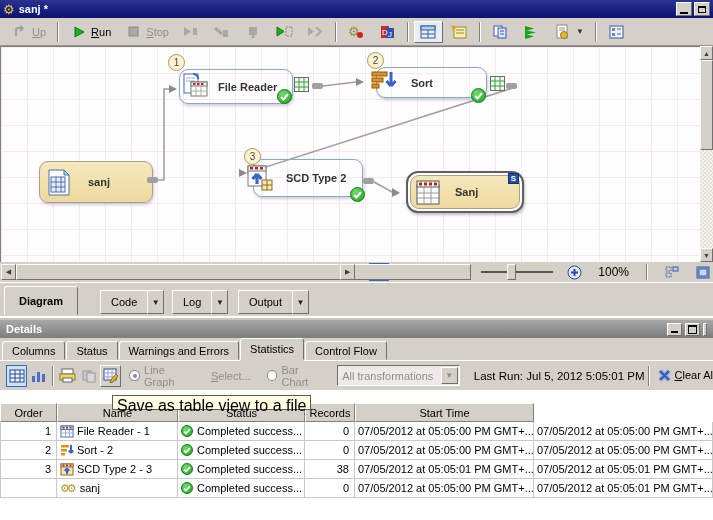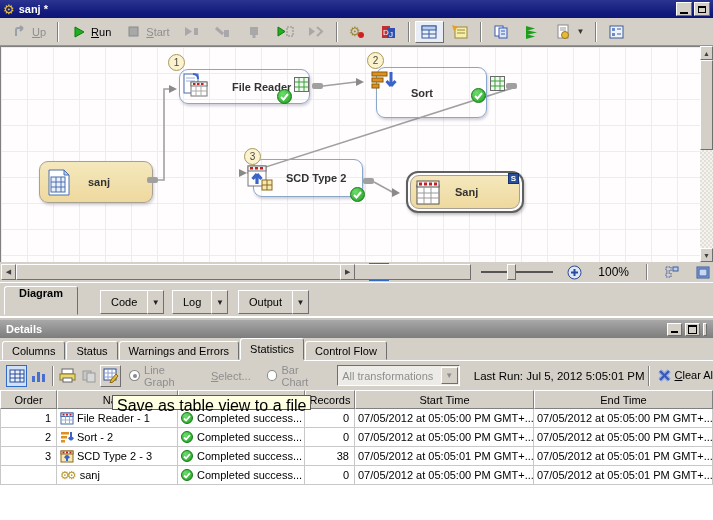--- a/index.html
+++ b/index.html
@@ -84,21 +84,21 @@
   .zbtn.sel { border:1px solid #316ac5; background:#cfe0f7; }
   #zslider { position:relative; width:72px; height:18px; }
   #zslider .track { position:absolute; left:0; right:0; top:8px; height:2px; background:#555; }
   #zslider .thumb { position:absolute; left:26px; top:1px; width:9px; height:16px; }
   #zoompct { font-size:12px; padding:0 3px; }
 
   
   #viewtabs { position:absolute; left:0; top:282px; width:713px; height:34px; background:#d4d0c8;
     border-top:1px solid #fff; }
   .vtab-active { position:absolute; left:4px; top:3px; height:29px; padding:0 14px;
-    display:flex; align-items:flex-start; font-weight:bold;
+    display:flex; align-items:center; font-weight:bold;
     border:1px solid; border-color:#fff #6f6f6f transparent #fff; background:#d4d0c8;
     border-top-left-radius:3px; border-top-right-radius:3px; }
   .vtab-grp { position:absolute; top:7px; height:24px; display:flex; }
   .vtab-btn { height:24px; padding:0 10px; display:flex; align-items:center;
     border:1px solid; border-color:#fff #6f6f6f #6f6f6f #fff; background:#d4d0c8; }
   .vtab-arrow { width:17px; height:24px; display:flex; align-items:center; justify-content:center;
     border:1px solid; border-color:#fff #6f6f6f #6f6f6f #fff; margin-left:-1px; font-size:8px; color:#222; background:#d4d0c8; }
 
   
   #details-header { position:absolute; left:0; top:318px; width:713px; height:20px;
@@ -131,21 +131,21 @@
   #trans-dd .ddtext { flex:1; padding:0 4px; color:#8e8e8e; white-space:nowrap; overflow:hidden; }
   #trans-dd .ddbtn { width:17px; height:17px; margin:1px; display:flex; align-items:center; justify-content:center;
     font-size:8px; color:#8e8e8e; border:1px solid; border-color:#fff #6f6f6f #6f6f6f #fff; background:#d4d0c8; }
   #lastrun { margin-left:14px; font-size:11.5px; white-space:nowrap; }
   #clearall { display:flex; gap:4px; margin-left:5px; white-space:nowrap; }
 
   
   #stats-table { position:absolute; left:0; top:390px; width:713px; }
   .trow { display:grid; grid-template-columns:57px 121px 127px 50px 179px 179px; }
   .th { height:19px; display:flex; align-items:center; justify-content:center;
-    border:1px solid; border-color:#fff #808080 #808080 #fff; background:#d4d0c8; font-size:11px; }
+    border:1px solid; border-color:#fff #808080 #808080 #fff; background:#d4d0c8; font-size:11px;margin-top:13px; }
   .td { height:19px; display:flex; align-items:center; padding:0 3px; background:#fff;
     border-right:1px solid #c8c8c8; border-bottom:1px solid #c8c8c8; overflow:hidden; white-space:nowrap; }
   .td.first { border-left:1px solid #c8c8c8; }
   .td.num { justify-content:flex-end; padding-right:5px; }
   .td .cicon { margin-right:3px; flex:0 0 auto; }
   .mini-check { width:12px; height:12px; border-radius:50%;
     background:radial-gradient(circle at 35% 30%, #6fdc6f, #1ea01e); border:1px solid #0d7a0d;
     display:flex; align-items:center; justify-content:center; margin-right:4px; flex:0 0 auto; }
   .gearglyph { color:#b8962e; font-size:11px; letter-spacing:-3px; margin-right:6px; }
 
@@ -187,21 +187,21 @@
           </svg>
       </span>
         <span class="mn">Run</span>
       </span>
     <span class="tbtn dis">
       <span class="tico">
         <svg width="11" height="11">
             <rect x="1" y="1" width="9" height="9" fill="#a8a8a8" stroke="#8a8a8a"></rect>
           </svg>
       </span>
-        <span class="mn">Start</span>
+        <span class="mn">Stop</span>
       </span>
     <span class="tbtn">
         <span class="tico">
       <svg width="16" height="13">
             <polygon points="1,2 8,6.5 1,11" fill="#a8a8a8"></polygon>
             <rect x="10" y="3" width="4" height="7" fill="#a8a8a8"></rect>
           </svg>
         </span>
       </span>
     <span class="tbtn">
@@ -330,21 +330,21 @@
       <line x1="322" y1="39" x2="355" y2="35" stroke="#a0a0a0" stroke-width="1.6"></line>
       <polygon points="355,31 363,35 355,39" fill="#8a8a8a"></polygon>
 
       <line x1="512" y1="41" x2="246" y2="126" stroke="#a0a0a0" stroke-width="1.6"></line>
       <polygon points="238,122 246,126 238,130" fill="#8a8a8a"></polygon>
 
       <line x1="373" y1="135" x2="393" y2="146" stroke="#a0a0a0" stroke-width="1.6"></line>
       <polygon points="391,141 399,146 391,150" fill="#8a8a8a"></polygon>
     </svg>
 
-    <div class="node node-blue" style="left:178px; top:22px; width:131px; height:35px; padding-left:48px;">
+    <div class="node node-blue" style="left:178px; top:22px; width:114px; height:35px; padding-left:34px;">
       <span class="node-label">File Reader</span>
     </div>
     <span class="badge" style="left:167px; top:7px;">1</span>
     <span class="nicon" style="left:182px; top:25px;">
       <svg width="26" height="27">
           <rect x="1" y="2" width="14" height="19" fill="#fff" stroke="#4a6fae"></rect>
           <line x1="3" y1="6" x2="12" y2="6" stroke="#9ab0d0"></line>
           <line x1="3" y1="9" x2="12" y2="9" stroke="#9ab0d0"></line>
           <path d="M10 2 Q15 2 15 7" stroke="#3a64c8" stroke-width="2" fill="none"></path>
           <rect x="8" y="10" width="16" height="14" fill="#fff" stroke="#777"></rect>
@@ -366,21 +366,21 @@
       <svg width="15" height="15">
           <rect x="0.5" y="0.5" width="14" height="14" fill="#eef8ee" stroke="#6a6a6a"></rect>
           <line x1="5" y1="1" x2="5" y2="14" stroke="#3aa03a"></line>
           <line x1="10" y1="1" x2="10" y2="14" stroke="#3aa03a"></line>
           <line x1="1" y1="5" x2="14" y2="5" stroke="#3aa03a"></line>
           <line x1="1" y1="10" x2="14" y2="10" stroke="#3aa03a"></line>
         </svg>
       </span>
     <span class="stub" style="left:311px; top:36px;"></span>
 
-    <div class="node node-blue" style="left:375px; top:20px; width:111px; height:51px; padding-left:30px;">
+    <div class="node node-blue" style="left:375px; top:20px; width:111px; height:31px; padding-left:30px;">
       <span class="node-label">Sort</span>
     </div>
     <span class="badge" style="left:366px; top:5px;">2</span>
     <span class="nicon" style="left:370px; top:23px;">
       <svg width="26" height="27">
           <rect x="1" y="2" width="15" height="4" fill="#e09020" stroke="#8a5a00"></rect>
           <rect x="1" y="8" width="11" height="4" fill="#e09020" stroke="#8a5a00"></rect>
           <rect x="1" y="14" width="7" height="4" fill="#e09020" stroke="#8a5a00"></rect>
           <path d="M20 2 L20 16 M20 16 L15.5 11 M20 16 L24.5 11" stroke="#3a64c8" stroke-width="3" fill="none"></path>
         </svg>
@@ -639,21 +639,20 @@
     </span>
   </div>
 
   <div id="stats-table">
     <div class="trow">
       <span class="th">Order</span>
       <span class="th">Name</span>
       <span class="th">Status</span>
       <span class="th">Records</span>
       <span class="th">Start Time</span>
-      <span class="th">End Time</span>
     </div>
 
     <div class="trow">
       <span class="td first num">1</span>
       <span class="td">
           <span class="cicon">
         <svg width="14" height="13">
               <rect x="1" y="1" width="12" height="11" fill="#fff" stroke="#4a6fae"></rect>
               <rect x="1" y="1" width="12" height="3.5" fill="#e8eef8" stroke="#4a6fae"></rect>
               <rect x="2.5" y="1.8" width="2" height="1.8" fill="#c02020"></rect>

